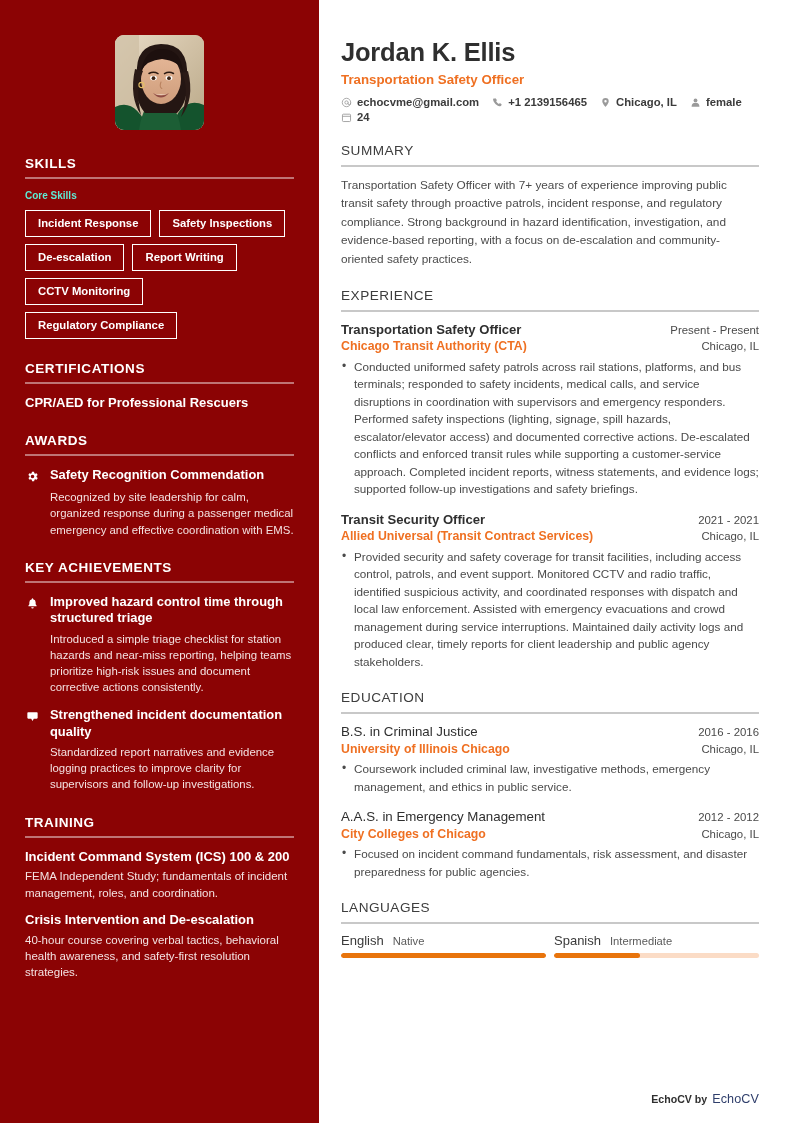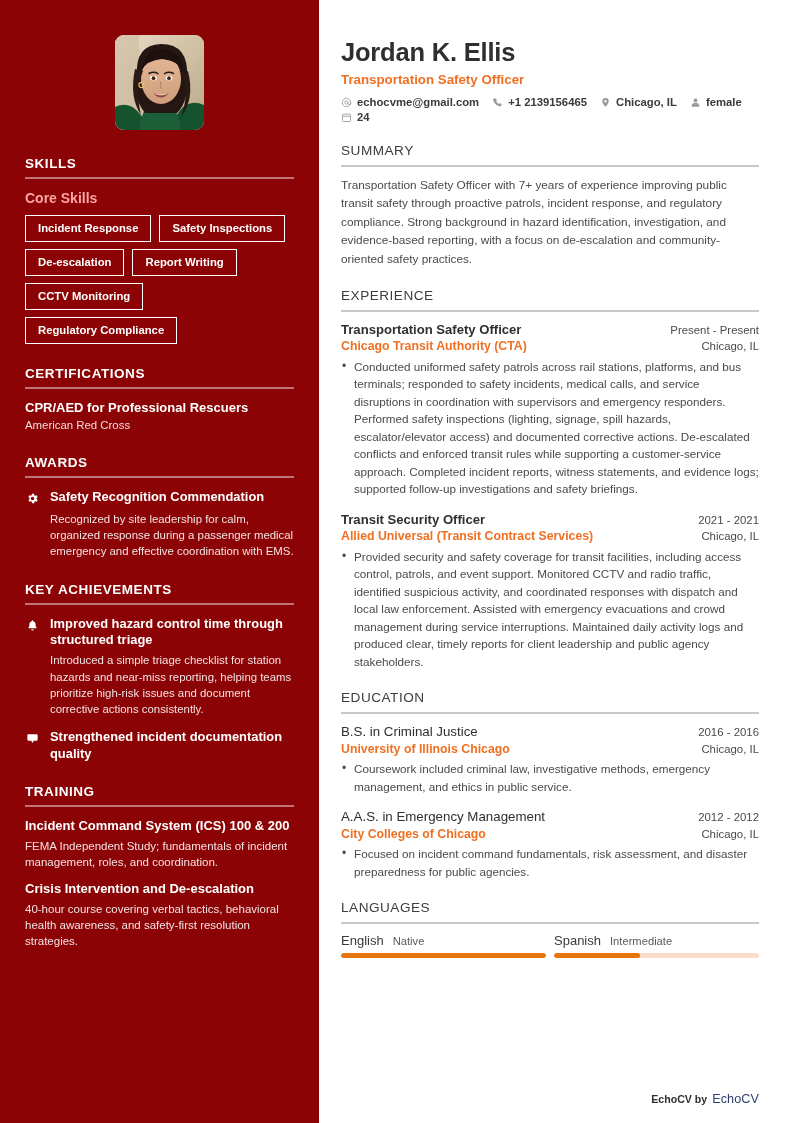--- a/index.html
+++ b/index.html
@@ -37,23 +37,23 @@
     letter-spacing:0.55px;
     color:#ffffff;
     padding-bottom:6px;
   }
   .side-rule {
     height:2px;
     background:rgba(255,255,255,0.45);
     margin-bottom:11px;
   }
   .skill-group-title {
-    font-size:14px;
+    font-size:10px;
     font-weight:bold;
-    color:#fca5a5;
+    color:#5eead4;
     margin-bottom:9px;
   }
   .chips { display:flex; flex-wrap:wrap; gap:7px 8px; }
   .chip {
     border:1.3px solid #ffffff;
     color:#ffffff;
     font-size:11.3px;
     font-weight:bold;
     padding:6px 12px;
     line-height:1.15;
@@ -228,21 +228,20 @@
         <span class="chip">CCTV Monitoring</span>
         <span class="chip">Regulatory Compliance</span>
       </div>
     </section>
 
     <section class="side-section">
       <div class="side-h">CERTIFICATIONS</div>
       <div class="side-rule"></div>
       <div class="cert-item">
         <div class="cert-name">CPR/AED for Professional Rescuers</div>
-        <div class="cert-org">American Red Cross</div>
       </div>
     </section>
 
     <section class="side-section">
       <div class="side-h">AWARDS</div>
       <div class="side-rule"></div>
       <div class="aw-block">
         <div class="ico-row">
           <span class="ico">
             <svg viewBox="0 0 24 24">
@@ -273,20 +272,21 @@
 
       <div class="aw-block">
         <div class="ico-row">
           <span class="ico">
             <svg viewBox="0 0 24 24">
                 <path d="M4 4h16a1.5 1.5 0 0 1 1.5 1.5v9A1.5 1.5 0 0 1 20 16h-5.6L12 20.2 9.6 16H4a1.5 1.5 0 0 1-1.5-1.5v-9A1.5 1.5 0 0 1 4 4z"></path>
               </svg>
           </span>
           <span class="aw-title">Strengthened incident documentation quality</span>
         </div>
+        <div class="aw-desc">Standardized report narratives and evidence logging practices to improve clarity for supervisors and follow-up investigations.</div>
       </div>
     </section>
 
     <section class="side-section">
       <div class="side-h">TRAINING</div>
       <div class="side-rule"></div>
       <div class="tr-item">
         <div class="tr-name">Incident Command System (ICS) 100 &amp; 200</div>
         <div class="tr-desc">FEMA Independent Study; fundamentals of incident management, roles, and coordination.</div>
       </div>

